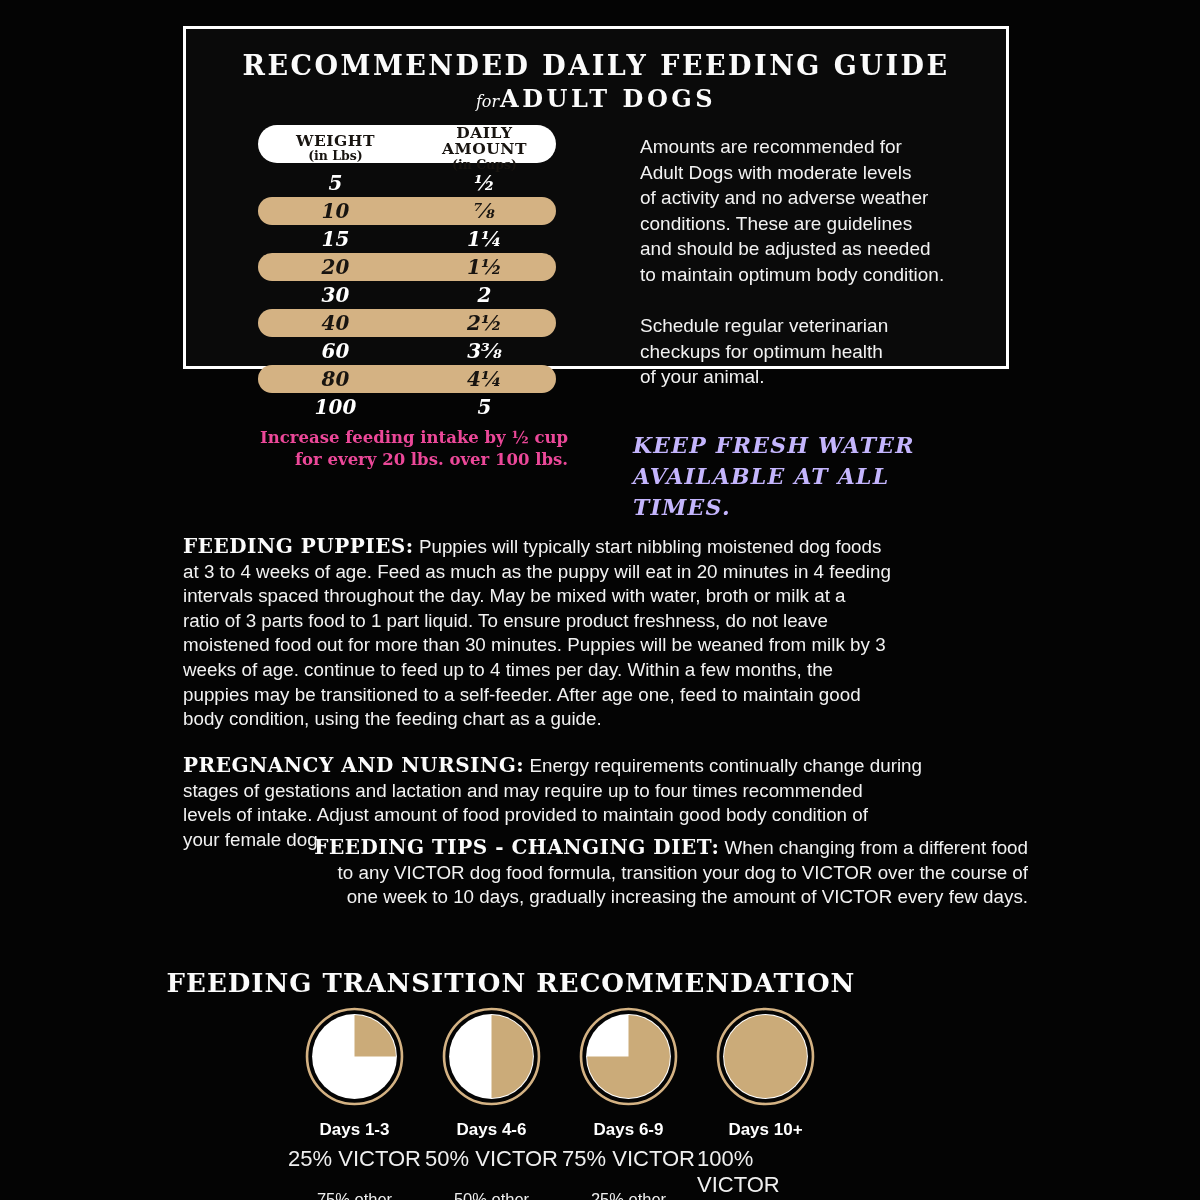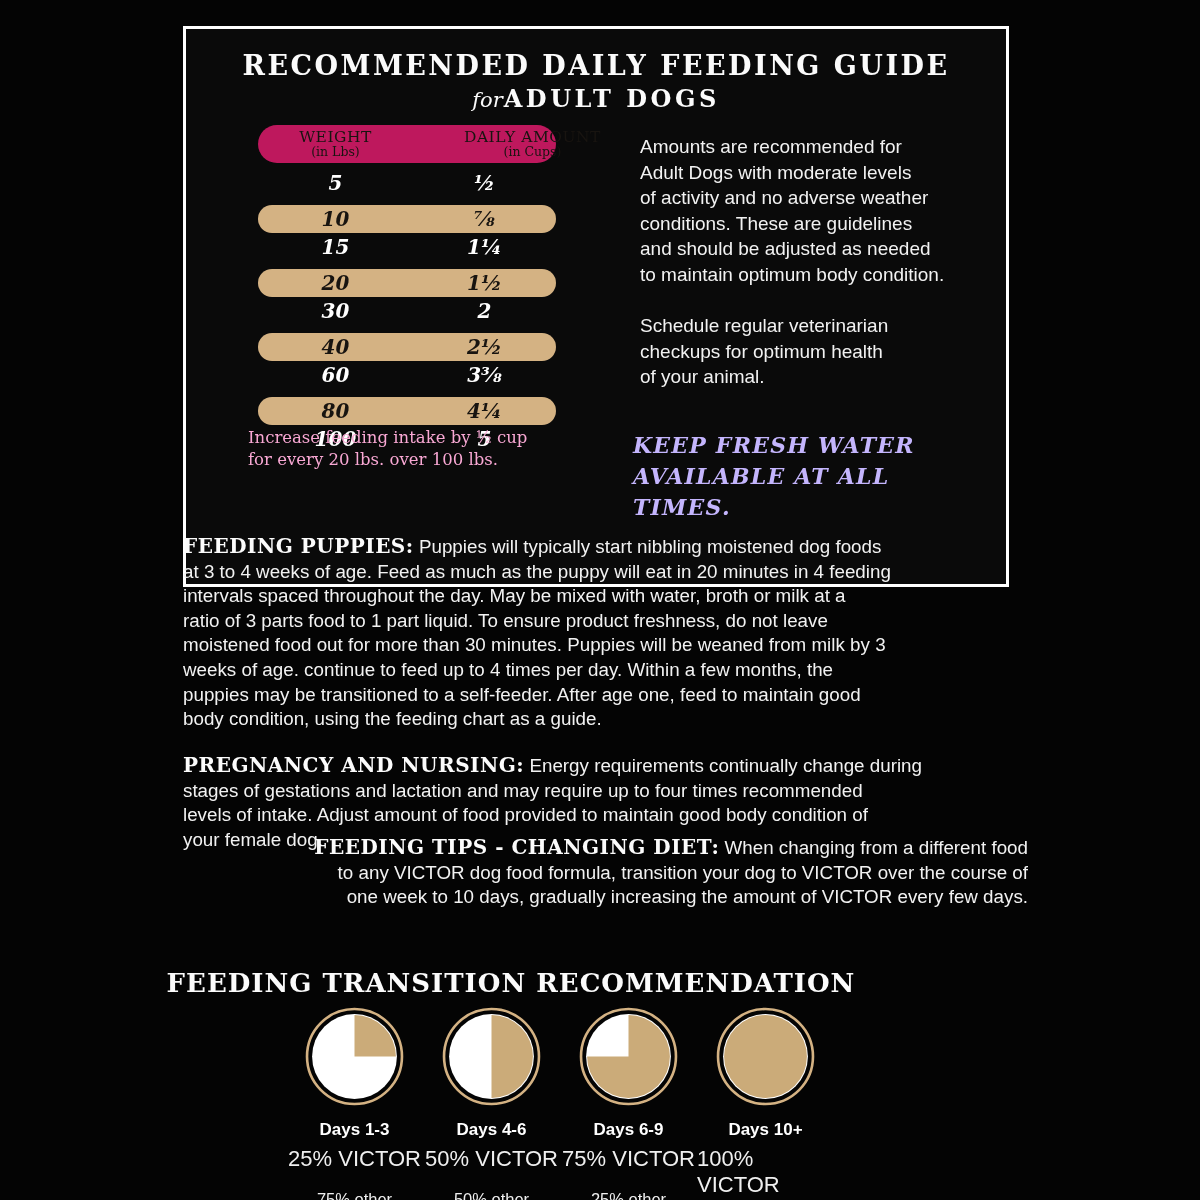--- a/index.html
+++ b/index.html
@@ -2,53 +2,53 @@
 <html><head>
 <meta charset="utf-8">
 <style>
   html,body { margin:0; padding:0; }
   body {
     width:1200px; height:1200px; position:relative; overflow:hidden;
     background:#040404; color:#f4f4f4;
     font-family:"Liberation Sans", sans-serif;
   }
   .panel {
-    position:absolute; left:183px; top:26px; width:826px; height:561px;
+    position:absolute; left:183px; top:26px; width:826px; height:343px;
     border:3px solid #ffffff; background:#0a0a0a; box-sizing:border-box;
   }
   .panel-title {
     margin-top:21px; text-align:center;
     font-family:"DejaVu Serif", serif; font-weight:700;
     font-size:27px; letter-spacing:2.5px; color:#fbfbfb;
   }
   .panel-subtitle {
     text-align:center; margin-top:3px; font-family:"DejaVu Serif", serif; color:#fbfbfb;
   }
-  .panel-subtitle .for { font-style:italic; font-size:21px; font-weight:400; margin-right:1px; }
+  .panel-subtitle .for { font-style:italic; font-size:16px; font-weight:400; margin-right:1px; }
   .panel-subtitle .adult { font-weight:700; font-size:24px; letter-spacing:3.5px; }
 
   .table-wrap { position:absolute; left:72px; top:96px; width:298px; }
   .thead {
-    height:38px; background:#be185d; border-radius:19px;
+    height:38px; background:#ffffff; border-radius:19px;
     display:grid; grid-template-columns:52% 48%; align-items:center;
-    color:#181410; font-family:"DejaVu Serif", serif; font-weight:400; text-align:center;gap:48px;
+    color:#181410; font-family:"DejaVu Serif", serif; font-weight:700; text-align:center;
   }
   .th-label { font-size:15.5px; letter-spacing:0.5px; line-height:1.05; }
   .th-sub   { font-size:12.5px; line-height:1.1; }
   .rows { margin-top:6px; }
   .trow {
     height:28px; display:grid; grid-template-columns:52% 48%; align-items:center;
     text-align:center; font-family:"DejaVu Serif", serif; font-weight:700; font-style:italic;
     font-size:20px; color:#ffffff; box-sizing:border-box;
   }
-  .trow.hl { background:#d4b283; border-radius:14px; color:#181410;margin-top:8px; }
+  .trow.hl { background:#d4b283; border-radius:14px; color:#181410; }
   .footnote {
-    position:absolute; left:62px; top:398px; width:320px; text-align:left;
-    font-family:"DejaVu Serif", serif; font-weight:400; font-size:16.5px;
-    line-height:22px; white-space:pre-line; color:#f9a8d4;
+    position:absolute; left:62px; top:398px; width:320px; text-align:right;
+    font-family:"DejaVu Serif", serif; font-weight:700; font-size:16.5px;
+    line-height:22px; white-space:pre-line; color:#ec4899;
   }
 
   .notes { position:absolute; left:447px; top:98px; width:352px; }
   .notes p { margin:7px; font-size:19px; line-height:25.5px; white-space:pre-line; color:#f2f2f2; }
   .notes p + p { margin-top:26px; }
   .water-notice {
     margin-top:40px; font-family:"DejaVu Serif", serif; font-weight:700; font-style:italic;
     font-size:22px; line-height:31px; letter-spacing:1.2px; white-space:pre-line; color:#c4b5fd;
   }
 

